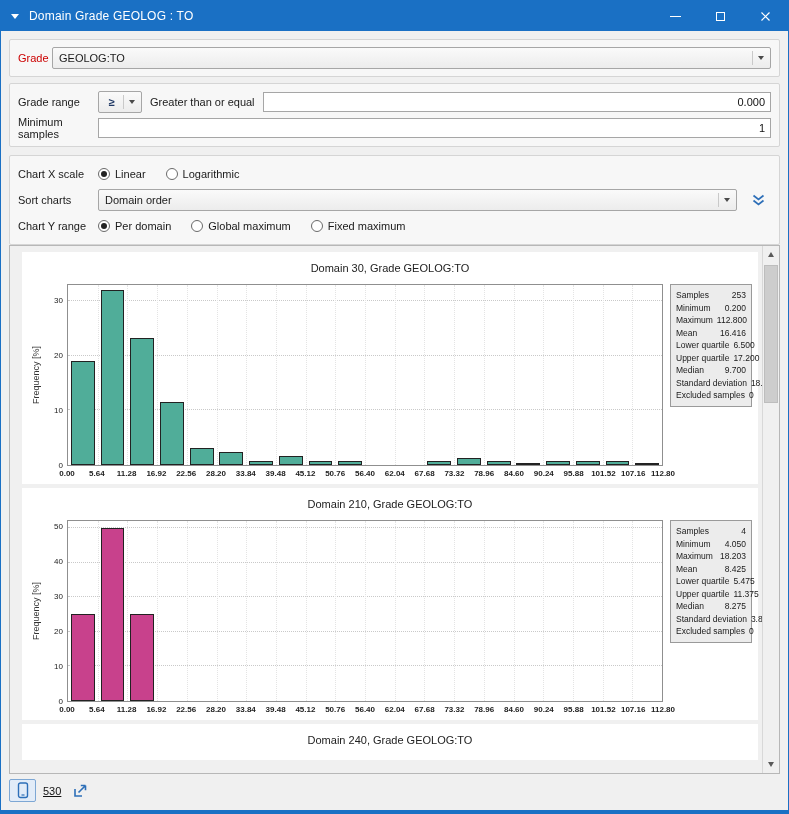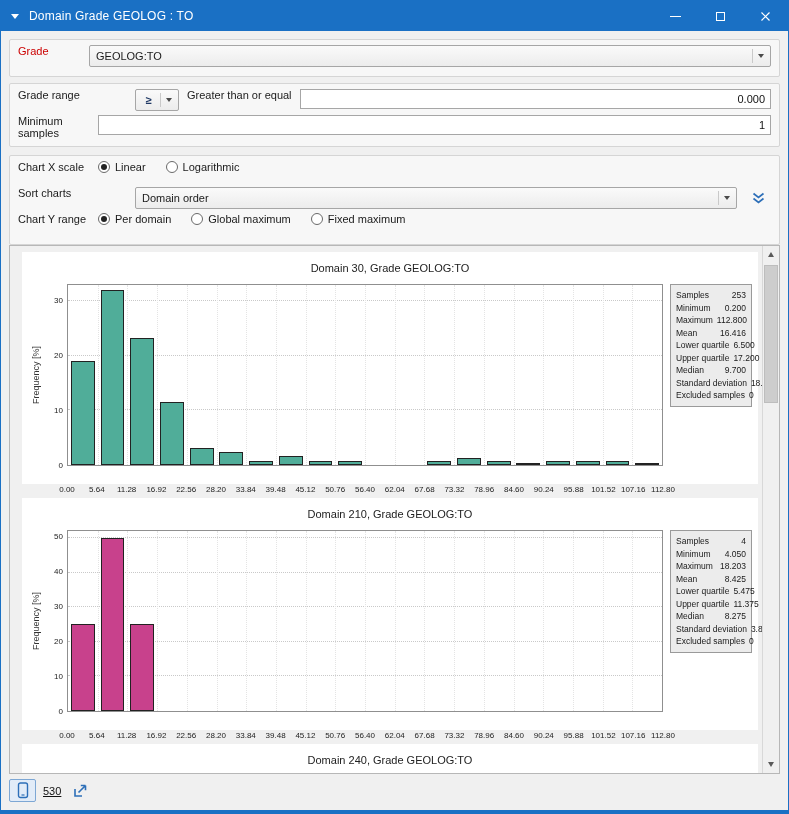--- a/index.html
+++ b/index.html
@@ -18,27 +18,27 @@
   .title-text { margin-left: 10px; font-size: 12px; letter-spacing: 0.2px; }
   .win-controls { margin-left: auto; display: flex; height: 100%; }
   .win-btn { width: 45px; height: 100%; display: flex; align-items: center; justify-content: center; cursor: default; }
   .glyph-min { width: 11px; height: 1px; background: #fff; }
   .glyph-max { width: 9px; height: 9px; border: 1px solid #fff; }
 
   
   .content { flex: 1; min-height: 0; display: flex; flex-direction: column; padding: 8px; }
   .group { border: 1px solid #d5d5d5; border-radius: 2px; background: #f7f7f7; padding: 5px 8px; }
   .group + .group { margin-top: 6px; }
-  .frow { display: flex; align-items: flex-start; height: 26px; }
+  .frow { display: flex; align-items: center; height: 26px; }
   .flabel { width: 80px; flex-shrink: 0; }
   .flabel-sm { width: 34px; flex-shrink: 0; }
   .flabel-opt { width: 80px; flex-shrink: 0; }
   .red { color: #cc0000; }
 
-  .combo { height: 22px; background: linear-gradient(#fafafa, #ececec); border: 1px solid #a6a6a6; border-radius: 2px; display: flex; align-items: center; padding: 0 6px; cursor: default; margin-left: 37px; }
+  .combo { height: 22px; background: linear-gradient(#fafafa, #ececec); border: 1px solid #a6a6a6; border-radius: 2px; display: flex; align-items: center; padding: 0 6px; cursor: default; }
   .combo-text { flex: 1; white-space: nowrap; overflow: hidden; }
   .combo-sep { width: 1px; height: 14px; background: #c9c9c9; margin: 0 5px; }
   .caret-down { width: 0; height: 0; border-left: 3.5px solid transparent; border-right: 3.5px solid transparent; border-top: 4px solid #4a4a4a; }
   .combo-wide { flex: 1; }
   .op-combo { width: 44px; flex-shrink: 0; }
   .op-combo .combo-text { text-align: center; font-weight: bold; color: #1f3864; }
   .op-caption { margin: 0 8px; white-space: nowrap; }
 
   .tinput { height: 20px; flex: 1; min-width: 0; background: #fff; border: 1px solid #a6a6a6; padding: 0 5px; text-align: right; font-family: "Liberation Sans", sans-serif; font-size: 11px; color: #111; }
 
@@ -46,34 +46,34 @@
   .radio-circle { width: 12px; height: 12px; border: 1px solid #6a6a6a; border-radius: 50%; background: #fff; position: relative; flex-shrink: 0; }
   .radio.checked .radio-circle::after { content: ""; position: absolute; left: 2px; top: 2px; width: 6px; height: 6px; border-radius: 50%; background: #222; }
 
   .chevron-btn { width: 26px; height: 22px; margin-left: 8px; display: flex; align-items: center; justify-content: center; background: transparent; border: none; }
 
   .section-label { margin: 9px 0 3px 2px; color: #222; }
 
   
   .charts-frame { position: relative; flex: 1; min-height: 0; border: 1px solid #b7b7b7; background: #f0f0f0; overflow: hidden; }
   .charts-inner { position: absolute; top: 0; left: 0; right: 17px; bottom: 0; overflow: hidden; padding: 6px 4px 0 12px; }
-  .chart-block { background: #fff; margin-bottom: 14px; padding: 4px 6px; }
+  .chart-block { background: #fff; margin-bottom: 4px; padding: 4px 6px; }
   .chart-title { text-align: center; padding: 6px 0 10px; color: #222; }
   .chart-body { display: flex; align-items: flex-start; --ph: 182px; }
   .ylabel-col { height: var(--ph); width: 15px; display: flex; align-items: center; justify-content: center; }
   .ylabel-text { writing-mode: vertical-rl; transform: rotate(180deg); font-size: 9px; color: #333; }
   .yaxis { position: relative; width: 24px; height: var(--ph); flex-shrink: 0; }
   .ytick-label { position: absolute; right: 4px; font-size: 8px; color: #222; transform: translateY(50%); line-height: 1; }
   .plot-col { flex: 1; min-width: 0; }
   .plot { position: relative; height: var(--ph); border: 1px solid #8f8f8f; background: #fff; overflow: hidden; }
   .gridline-h { position: absolute; left: 0; right: 0; height: 0; border-top: 1px dotted #c9c9c9; z-index: 1; }
   .gridline-v { position: absolute; top: 0; bottom: 0; width: 0; border-left: 1px dotted #e4e4e4; z-index: 1; }
   .bar { position: absolute; bottom: 0; border: 1px solid #222; z-index: 2; }
   .xticks { position: relative; height: 14px; }
-  .xtick-label { position: absolute; top: 19px; transform: translateX(-50%); font-size: 8px; color: #222; white-space: nowrap; }
+  .xtick-label { position: absolute; top: 3px; transform: translateX(-50%); font-size: 8px; color: #222; white-space: nowrap; font-weight: bold; }
   .stats-box { width: 82px; flex-shrink: 0; margin-left: 7px; border: 1px solid #9a9a9a; background: #ececec; padding: 4px 5px; }
   .stat-row { display: flex; justify-content: space-between; gap: 4px; font-size: 8.5px; line-height: 12.5px; white-space: nowrap; color: #1a1a1a; }
 
   
   .vscroll { position: absolute; top: 0; right: 0; bottom: 0; width: 17px; background: #f0f0f0; border-left: 1px solid #d8d8d8; }
   .scroll-btn { height: 17px; display: flex; align-items: center; justify-content: center; }
   .scroll-btn.bottom { position: absolute; bottom: 0; left: 0; right: 0; }
   .tri-up { width: 0; height: 0; border-left: 3.5px solid transparent; border-right: 3.5px solid transparent; border-bottom: 5px solid #5a5a5a; }
   .tri-down { width: 0; height: 0; border-left: 3.5px solid transparent; border-right: 3.5px solid transparent; border-top: 5px solid #5a5a5a; }
   .scroll-thumb { position: absolute; top: 19px; left: 1px; right: 1px; height: 138px; background: #cdcdcd; border: 1px solid #bdbdbd; }

